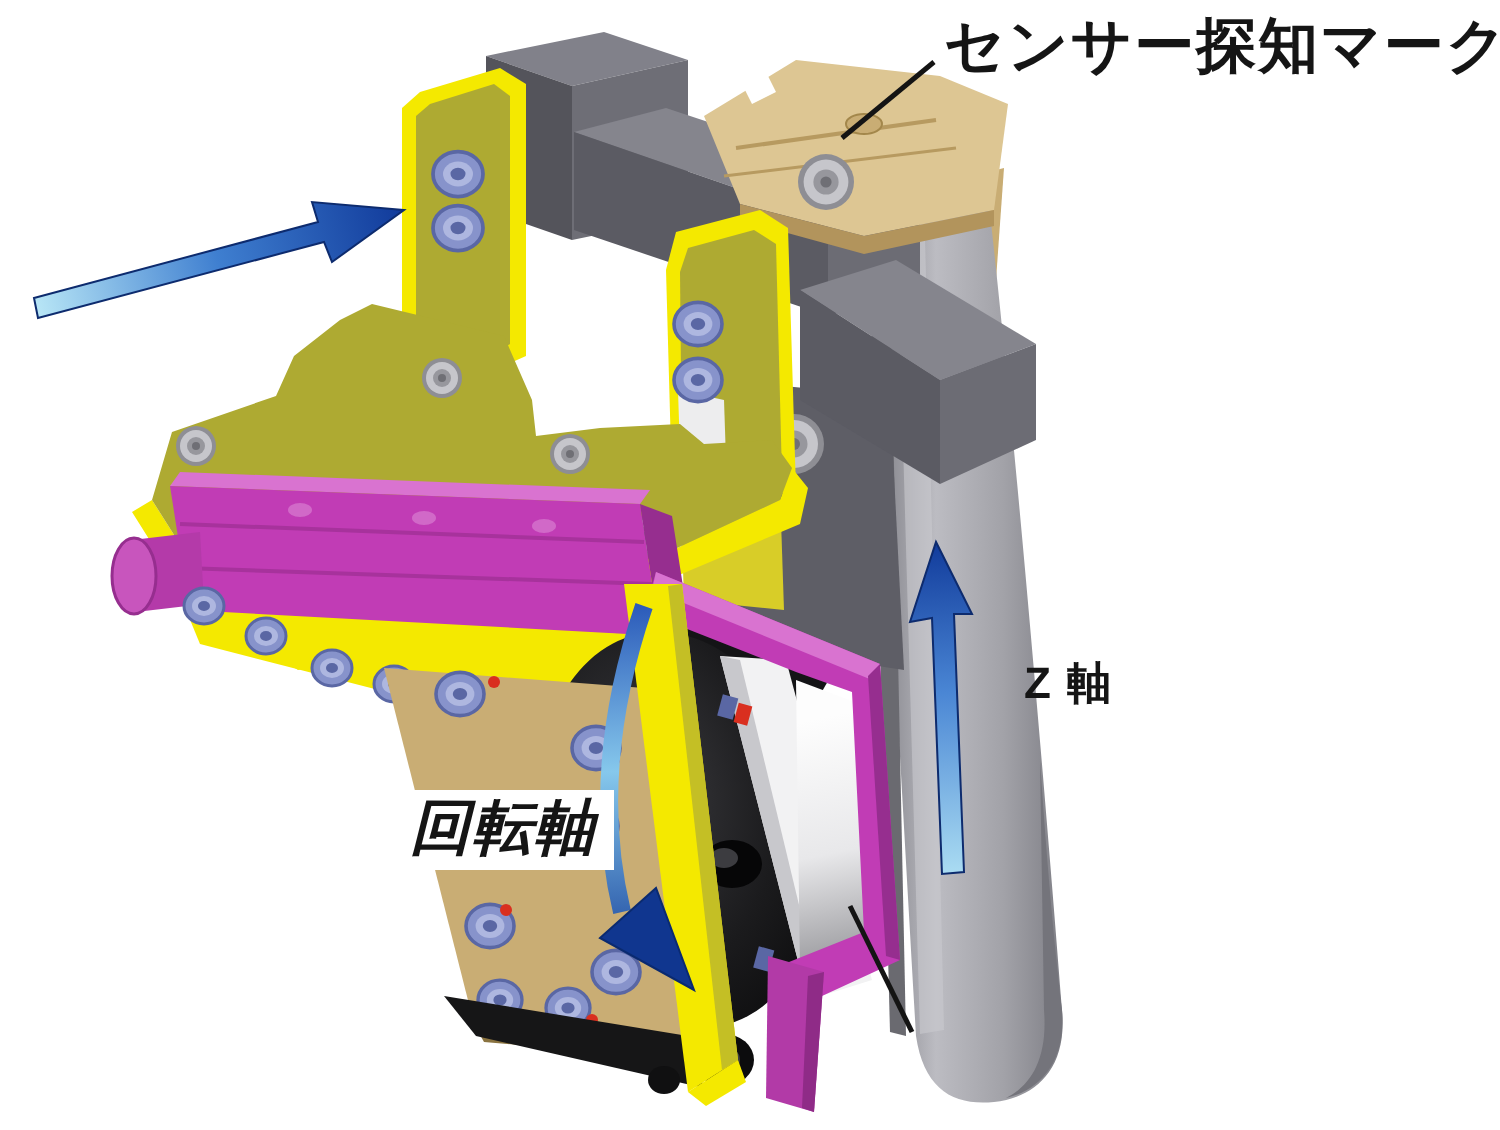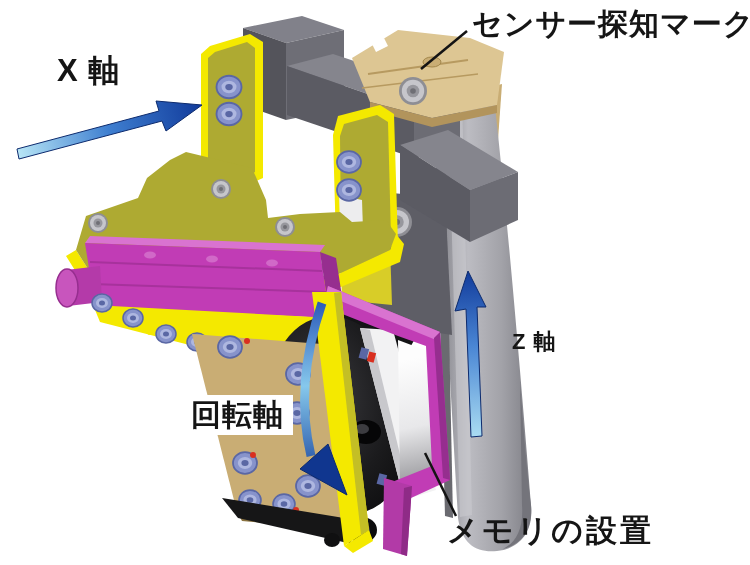--- a/index.html
+++ b/index.html
@@ -17,23 +17,24 @@
     font-weight:700;
     font-size:30px;
     line-height:1.12;
     white-space:nowrap;
     letter-spacing:1px;
   }
   .lab-x{left:57px;top:54px;font-size:31px;}
   .lab-sensor{left:472px;top:7px;font-size:30px;}
   .lab-z{left:512px;top:330px;font-size:22px;}
   .lab-rot{
-    left:182px;top:395px;font-size:30px;
+    left:196px;top:395px;font-size:30px;
     background:var(--white_part,#ffffff);
     padding:3px 9px;
+    font-style:italic;
   }
   .lab-mem{left:447px;top:514px;font-size:31px;letter-spacing:3px;}
 </style>
 </head>
 <body>
 
 <div class="stage">
 
   <svg width="750" height="565" viewBox="0 0 750 565">
     <defs>
@@ -239,18 +240,16 @@
     </g>
 
     <polygon points="17,149 159,111 156,101 202,105 166,131 162,121 19,159" fill="url(#gradX)" stroke="#0d2b6e" stroke-width="1"></polygon>
 
     <polygon points="471,437 466,309 455,311 468,271 486,307 477,307 482,436" fill="url(#gradZ)" stroke="#0d2b6e" stroke-width="1"></polygon>
 
     <line x1="467" y1="31" x2="421" y2="69" stroke="#141414" stroke-width="2.5"></line>
     <line x1="456" y1="516" x2="425" y2="453" stroke="#141414" stroke-width="2.5"></line>
   </svg>
 
-  <div class="label lab-x">X 軸</div>
   <div class="label lab-sensor">センサー探知マーク</div>
   <div class="label lab-z">Z 軸</div>
   <div class="label lab-rot">回転軸</div>
-  <div class="label lab-mem">メモリの設置</div>
 </div>
 
 </body></html>

